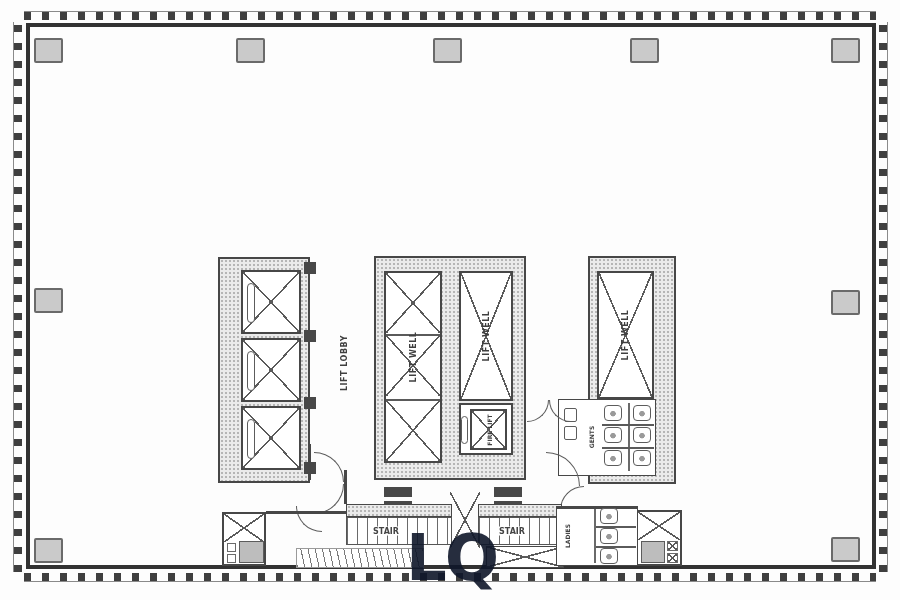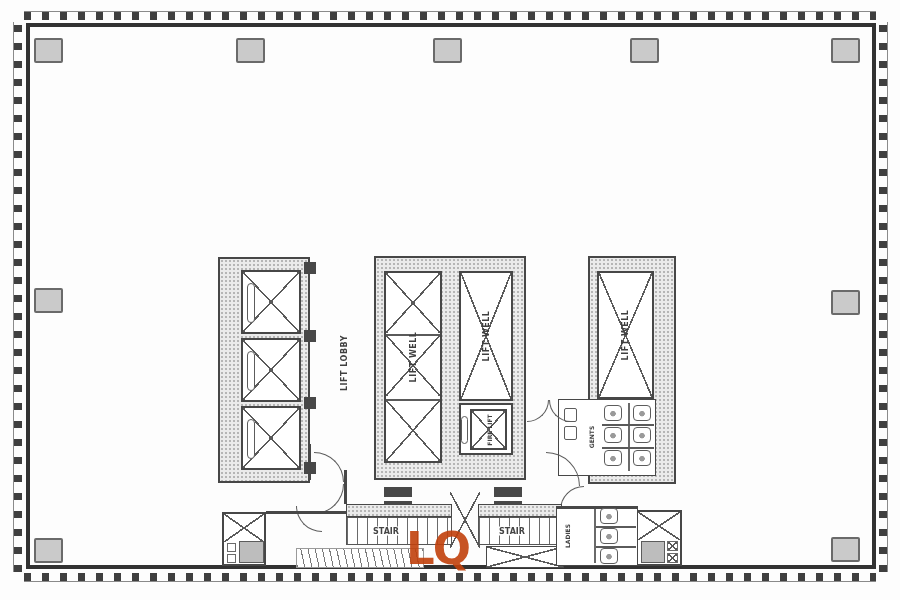--- a/index.html
+++ b/index.html
@@ -56,21 +56,21 @@
       background:radial-gradient(circle at 50% 55%,#9a9a9a 0 2.5px,transparent 3px),#fff;}
   .basin{position:absolute;width:13px;height:14px;border:1.3px solid #5c5c5c;border-radius:2px;background:#fff;}
   .equip{position:absolute;background:#bdbdbd;border:1.5px solid #5c5c5c;}
   .cell{position:absolute;border:1px solid #6a6a6a;background:#fff;}
   
   .vlabel{position:absolute;font-size:8px;font-weight:bold;color:#3f3f3f;letter-spacing:0.5px;
           white-space:nowrap;transform:translate(-50%,-50%) rotate(-90deg);}
   .vlabel.small{font-size:6px;letter-spacing:0;}
   .slabel{position:absolute;font-size:8px;font-weight:bold;color:#444;background:#fff;
           padding:0 2px;white-space:nowrap;transform:translate(-50%,-50%);}
-  .watermark{position:absolute;font-size:45px;font-weight:bold;color:#c2410c;opacity:0.9;
+  .watermark{position:absolute;font-size:64px;font-weight:bold;color:#0f172a;opacity:0.9;
              letter-spacing:-2px;z-index:60;line-height:1;}
 </style>
 </head>
 <body>
 
 <div class="canvas">
 
   <div class="tickh tick-top" style="left:24px;top:11px;width:852px;"></div>
   <div class="tickh tick-bot" style="left:24px;top:573px;width:852px;"></div>
   <div class="tickv tick-left" style="left:13px;top:22px;height:550px;"></div>

